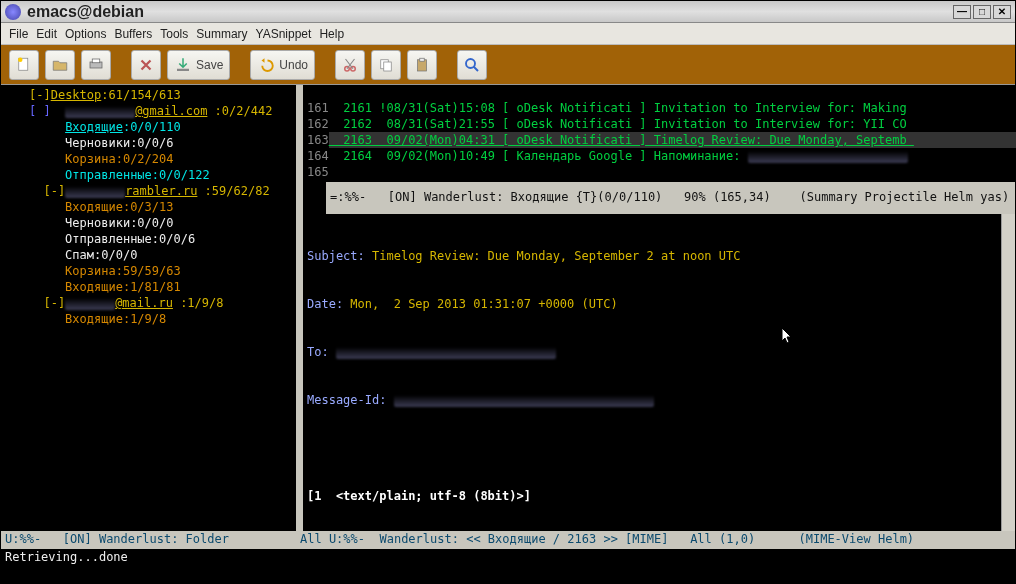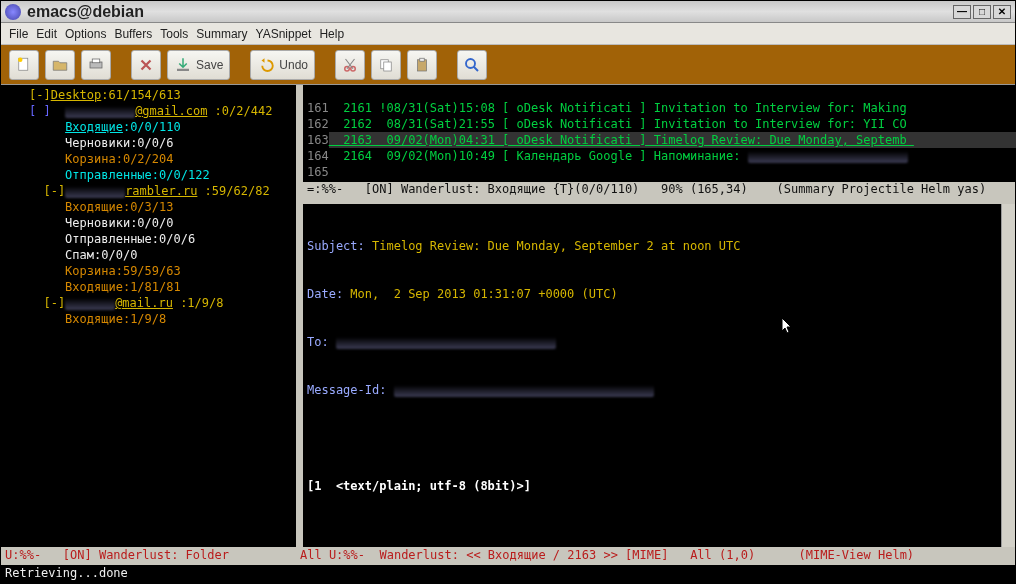--- a/index.html
+++ b/index.html
@@ -25,29 +25,29 @@
   .orange { color: #d68800; }
   .white { color: #eee; }
   .selbox { color: #66f; }
   .divider { width: 7px; background: #c8c6bd; cursor: ew-resize; }
   .right { flex: 1; display: flex; flex-direction: column; min-width: 0; }
   .summary { background: #000; color: #ccc; padding: 2px 4px; line-height: 16px; margin-top: 13px; }
   .sline { white-space: pre; }
   .ln { color: #888; }
   .seq { color: #00d040; }
   .sel-row { background: #333; text-decoration: underline; color: #00d040; display: inline-block; width: 100%; }
-  .subbar { height: 22px; background: #c8c6bd; color: #111; font-family: "DejaVu Sans Mono", monospace; font-size: 12px; white-space: pre; padding: 0 4px; }
+  .subbar { height: 32px; background: #c8c6bd; color: #111; font-family: "DejaVu Sans Mono", monospace; font-size: 12px; white-space: pre; padding: 8px 4px; margin-left: 23px; }
   .msg { flex: 1; background: #000; color: #eee; padding: 2px 4px; line-height: 16px; overflow: hidden; white-space: pre-wrap; word-wrap: break-word; position: relative; }
   .hdr-lbl { color: #9af; }
   .hdr-val { color: #d6b600; }
   .redact { display: inline-block; height: 12px; background: linear-gradient(to bottom, transparent, rgba(100,100,140,0.6)); filter: blur(1px); border-radius: 2px; vertical-align: middle; }
-  .modeline { height: 18px; background: #c8c6bd; color: #b91c1c; white-space: pre; padding: 1px 4px; display: flex; }
+  .modeline { height: 18px; background: #c8c6bd; color: #0c4a6e; white-space: pre; padding: 1px 4px; display: flex; }
   .ml-left { width: 295px; }
   .ml-right { flex: 1; }
-  .minibuf { height: 18px; background: #000; color: #eee; padding: 1px 4px; white-space: pre; }
+  .minibuf { height: 34px; background: #000; color: #eee; padding: 1px 4px; white-space: pre; }
   .scrollbar { width: 14px; background: #d3d1c8; border-left: 1px solid #999; }
   .cursor-ptr { position: absolute; width: 12px; height: 18px; pointer-events: none; }
 </style>
 </head>
 <body>
 
 <div class="window">
   <div class="titlebar">
     <div class="app-icon"></div>
     <div class="title">emacs@debian</div>

